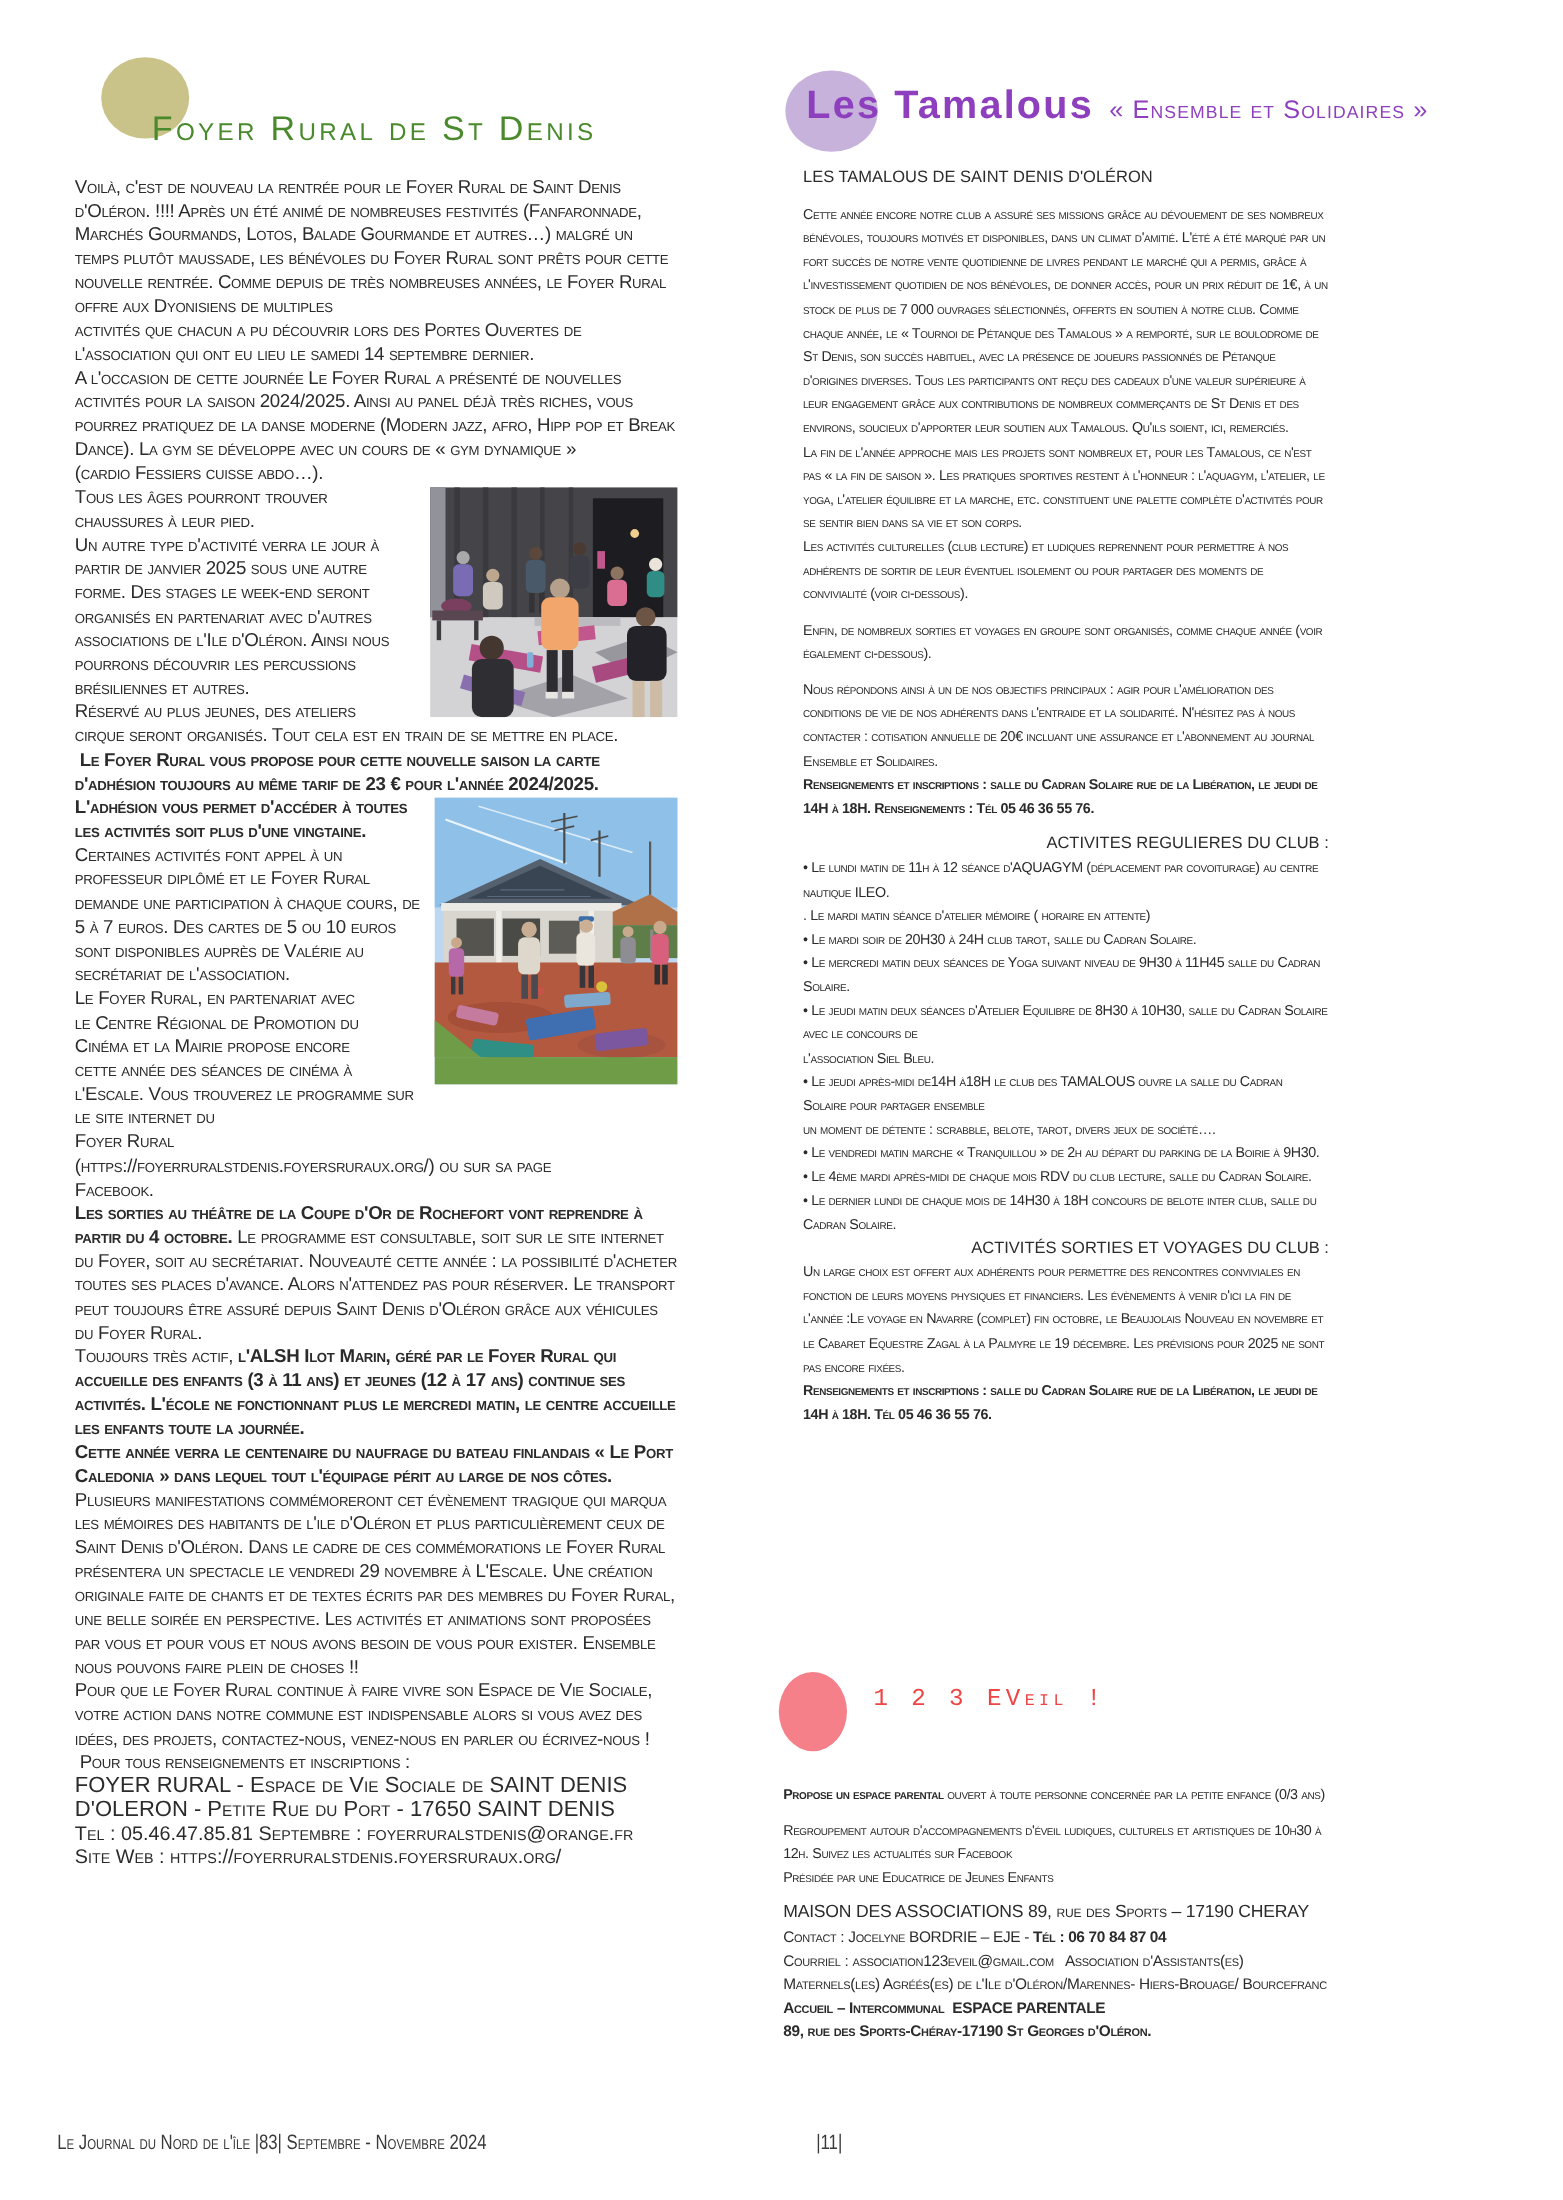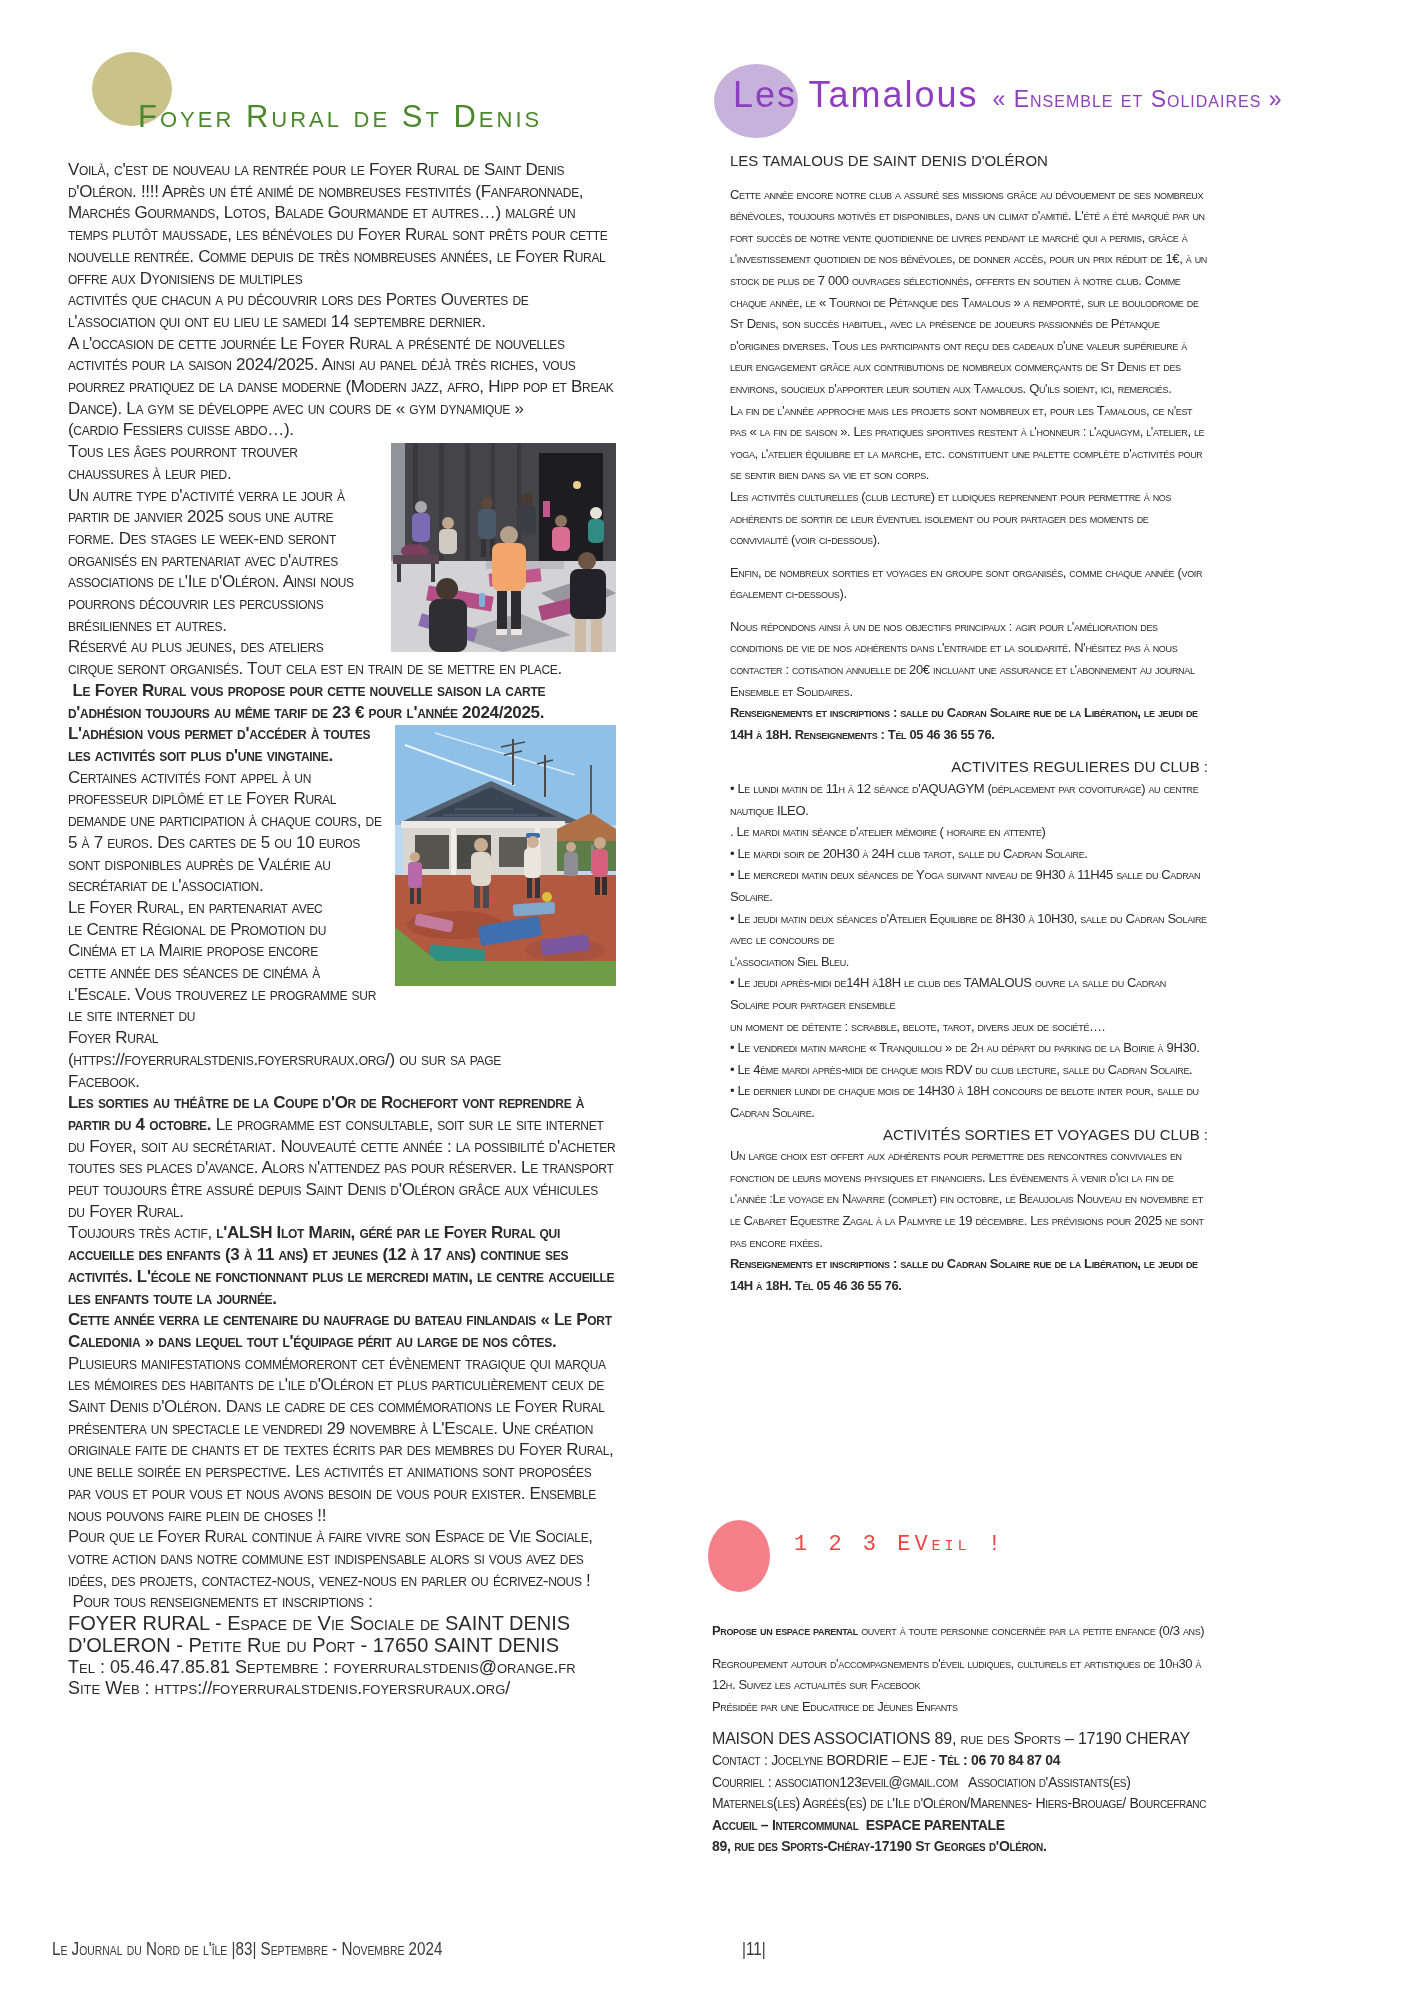--- a/index.html
+++ b/index.html
@@ -9,21 +9,21 @@
   .b{font-weight:700;}
   .t{margin:0;white-space:pre-wrap;}
 
   
   .hdr-circle{position:absolute;border-radius:50%;}
   #olive-circle{left:92px;top:52px;width:80px;height:74px;background:#c9c38a;}
   #left-header-title{position:absolute;left:138px;top:78px;font-size:31px;letter-spacing:3px;
       color:#4a8a2c;font-weight:500;margin-top:21px;}
   #lavender-circle{left:714px;top:64px;width:84px;height:74px;background:#c7b2dc;}
   #right-header{position:absolute;left:733px;top:74px;color:#8e3fbe;white-space:nowrap;}
-  #right-header .big{font-size:36px;letter-spacing:2px;font-weight:400;}
+  #right-header .big{font-size:36px;letter-spacing:2px;font-weight:700;}
   #right-header .sub{font-size:23px;letter-spacing:1px;font-weight:500;margin-left:14px;}
 
   
   #col-left{position:absolute;left:68px;top:122px;width:548px;
       font-size:17px;line-height:21.7px;letter-spacing:-0.3px;margin-top:37px;}
   .photo-frame{float:right;margin:2px 0 4px 10px;line-height:0;}
   #contact-block{margin-top:0;}
   .contact-big{font-size:20px;line-height:21.7px;letter-spacing:0;}
   .contact-mid{font-size:18px;line-height:21.7px;letter-spacing:0;}
 
@@ -212,21 +212,21 @@
     <p class="t">• Le lundi matin de 11h à 12 séance d'AQUAGYM (déplacement par covoiturage) au centre nautique ILEO.</p>
     <p class="t">. Le mardi matin séance d'atelier mémoire ( horaire en attente)</p>
     <p class="t">• Le mardi soir de 20H30 à 24H club tarot, salle du Cadran Solaire.</p>
     <p class="t">• Le mercredi matin deux séances de Yoga suivant niveau de 9H30 à 11H45 salle du Cadran Solaire.</p>
     <p class="t">• Le jeudi matin deux séances d'Atelier Equilibre de 8H30 à 10H30, salle du Cadran Solaire avec le concours de
 l'association Siel Bleu.</p>
     <p class="t">• Le jeudi après-midi de14H à18H le club des TAMALOUS ouvre la salle du Cadran Solaire pour partager ensemble
 un moment de détente : scrabble, belote, tarot, divers jeux de société….</p>
     <p class="t">• Le vendredi matin marche « Tranquillou » de 2h au départ du parking de la Boirie à 9H30.</p>
     <p class="t">• Le 4ème mardi après-midi de chaque mois RDV du club lecture, salle du Cadran Solaire.</p>
-    <p class="t">• Le dernier lundi de chaque mois de 14H30 à 18H concours de belote inter pour, salle du Cadran Solaire.</p>
+    <p class="t">• Le dernier lundi de chaque mois de 14H30 à 18H concours de belote inter club, salle du Cadran Solaire.</p>
     <p class="t h">ACTIVITÉS SORTIES ET VOYAGES DU CLUB :</p>
     <p class="t"><span>Un large choix est offert aux adhérents pour permettre des rencontres conviviales en fonction de leurs moyens physiques et financiers. Les évènements à venir d'ici la fin de l'année :Le voyage en Navarre (complet) fin octobre, le Beaujolais Nouveau en novembre et le Cabaret Equestre Zagal à la Palmyre le 19 décembre. Les prévisions pour 2025 ne sont pas encore fixées.
 </span><span class="b">Renseignements et inscriptions : salle du Cadran Solaire rue de la Libération, le jeudi de 14H à 18H. Tél 05 46 36 55 76.</span></p>
   </div>
 
   <div id="eveil" class="sc">
     <div id="eveil-circle"></div>
     <div id="eveil-title">1 2 3 EVeil !</div>
     <div id="eveil-body">
       <p class="t sp"><span class="b">Propose un espace parental</span><span> ouvert à toute personne concernée par la petite enfance (0/3 ans)</span></p>

